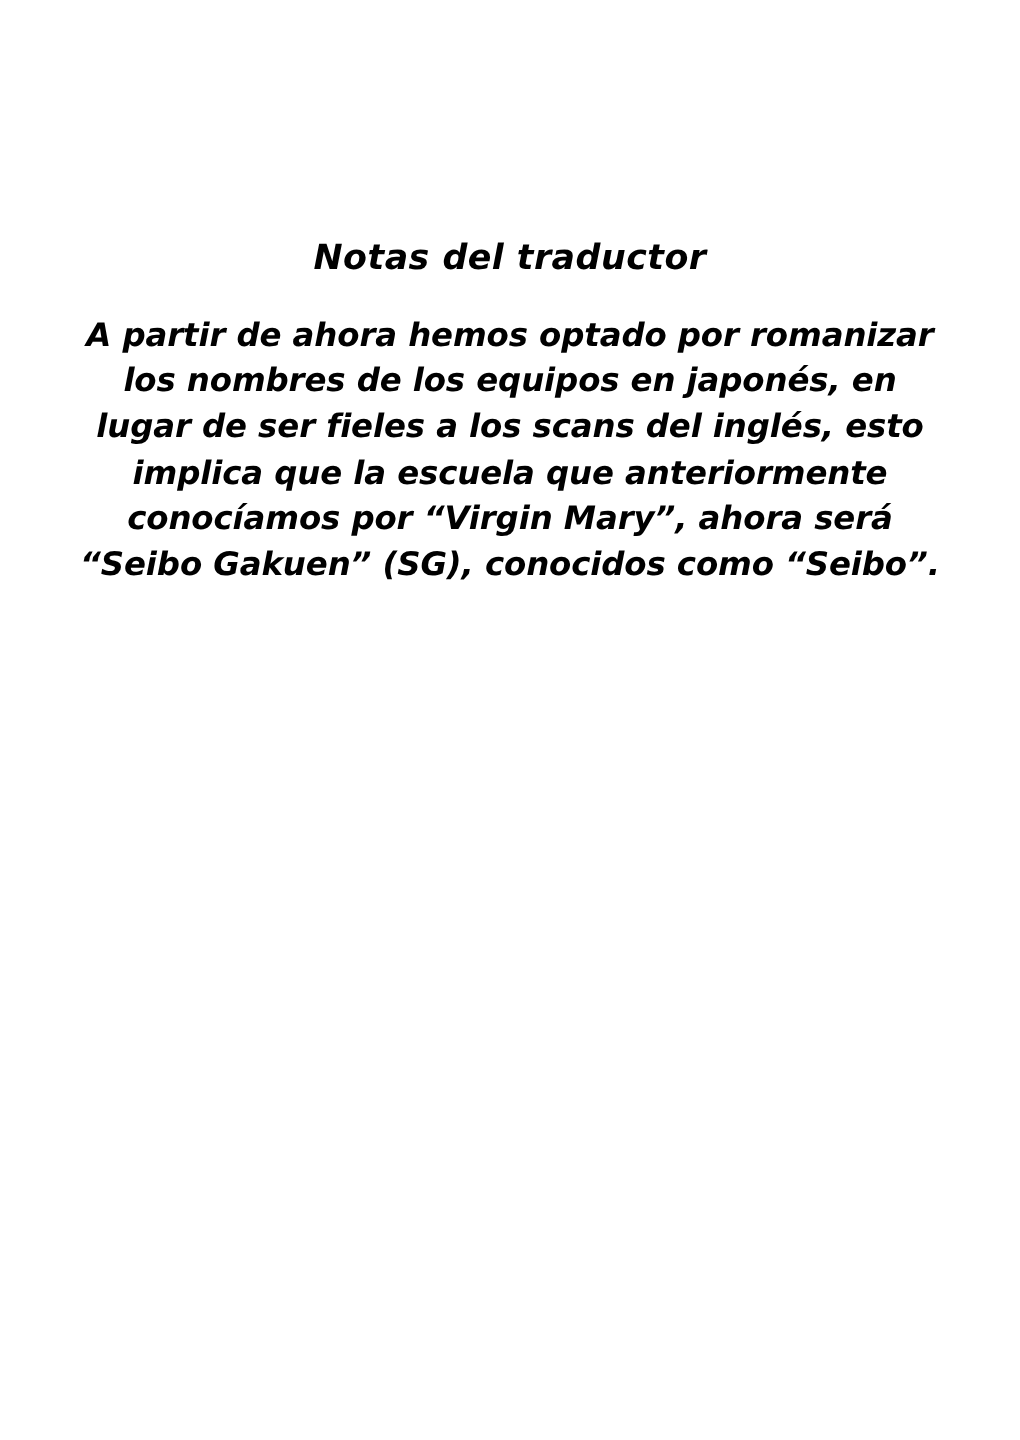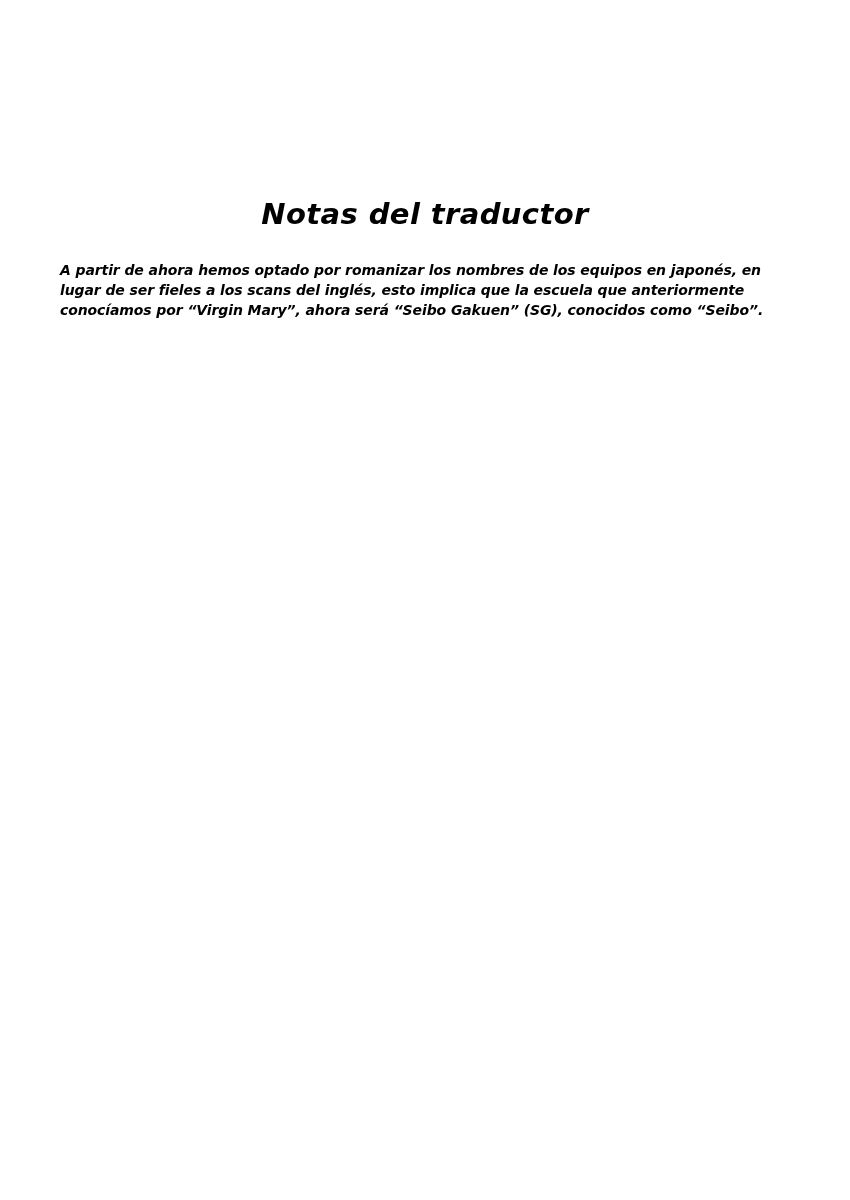--- a/index.html
+++ b/index.html
@@ -35,24 +35,25 @@
     text-align: center;
     font-family: "DejaVu Sans", sans-serif;
     font-style: italic;
     font-weight: bold;
     font-size: 29px;
     letter-spacing: 0.4px;
     line-height: 1.2;
   }
   .para {
     margin: 0;
+    text-align: center;
     font-family: "DejaVu Sans", sans-serif;
     font-style: italic;
     font-weight: bold;
-    font-size: 14px;
+    font-size: 27px;
     line-height: 1.42;
     letter-spacing: -0.1px;
   }
   .para-1 {
     padding-top: 29px;
   }
   .para-2 {
     padding-top: 56px;
     padding-left: 42px;
     padding-right: 42px;

